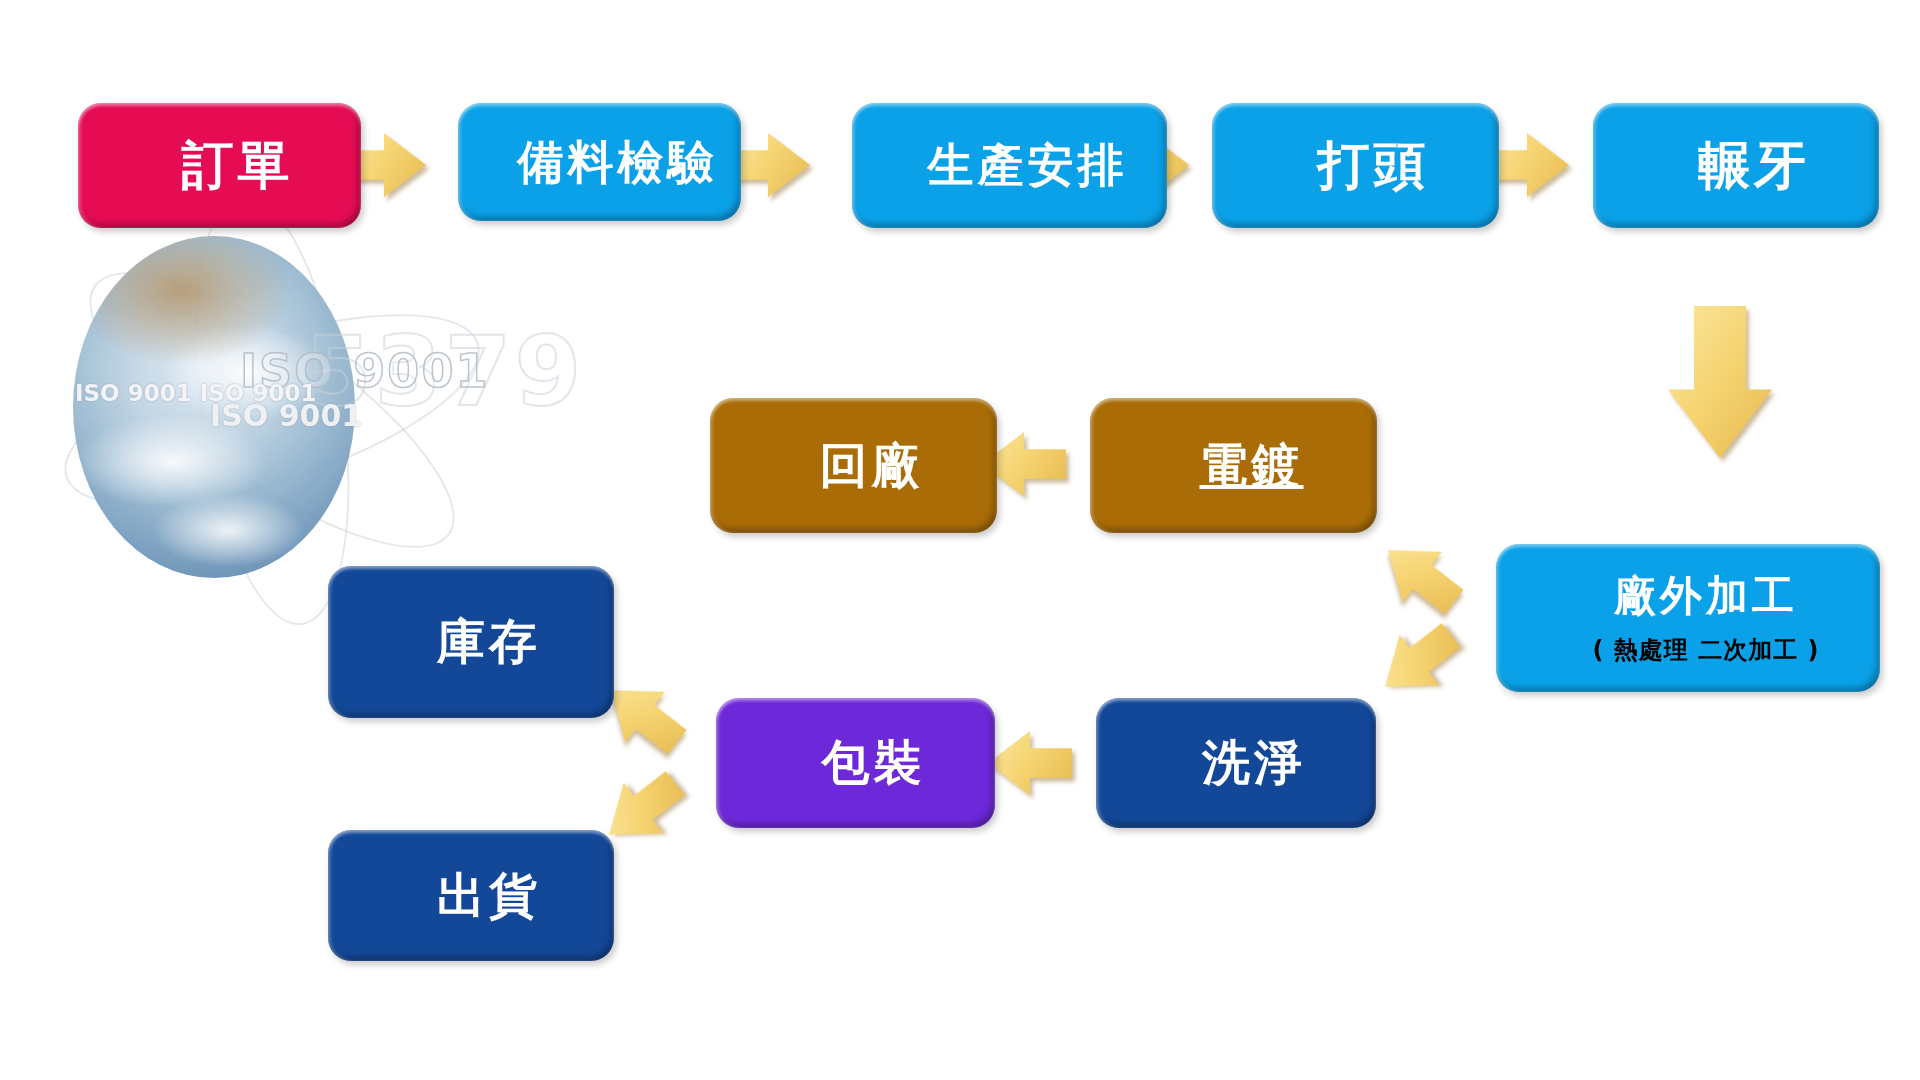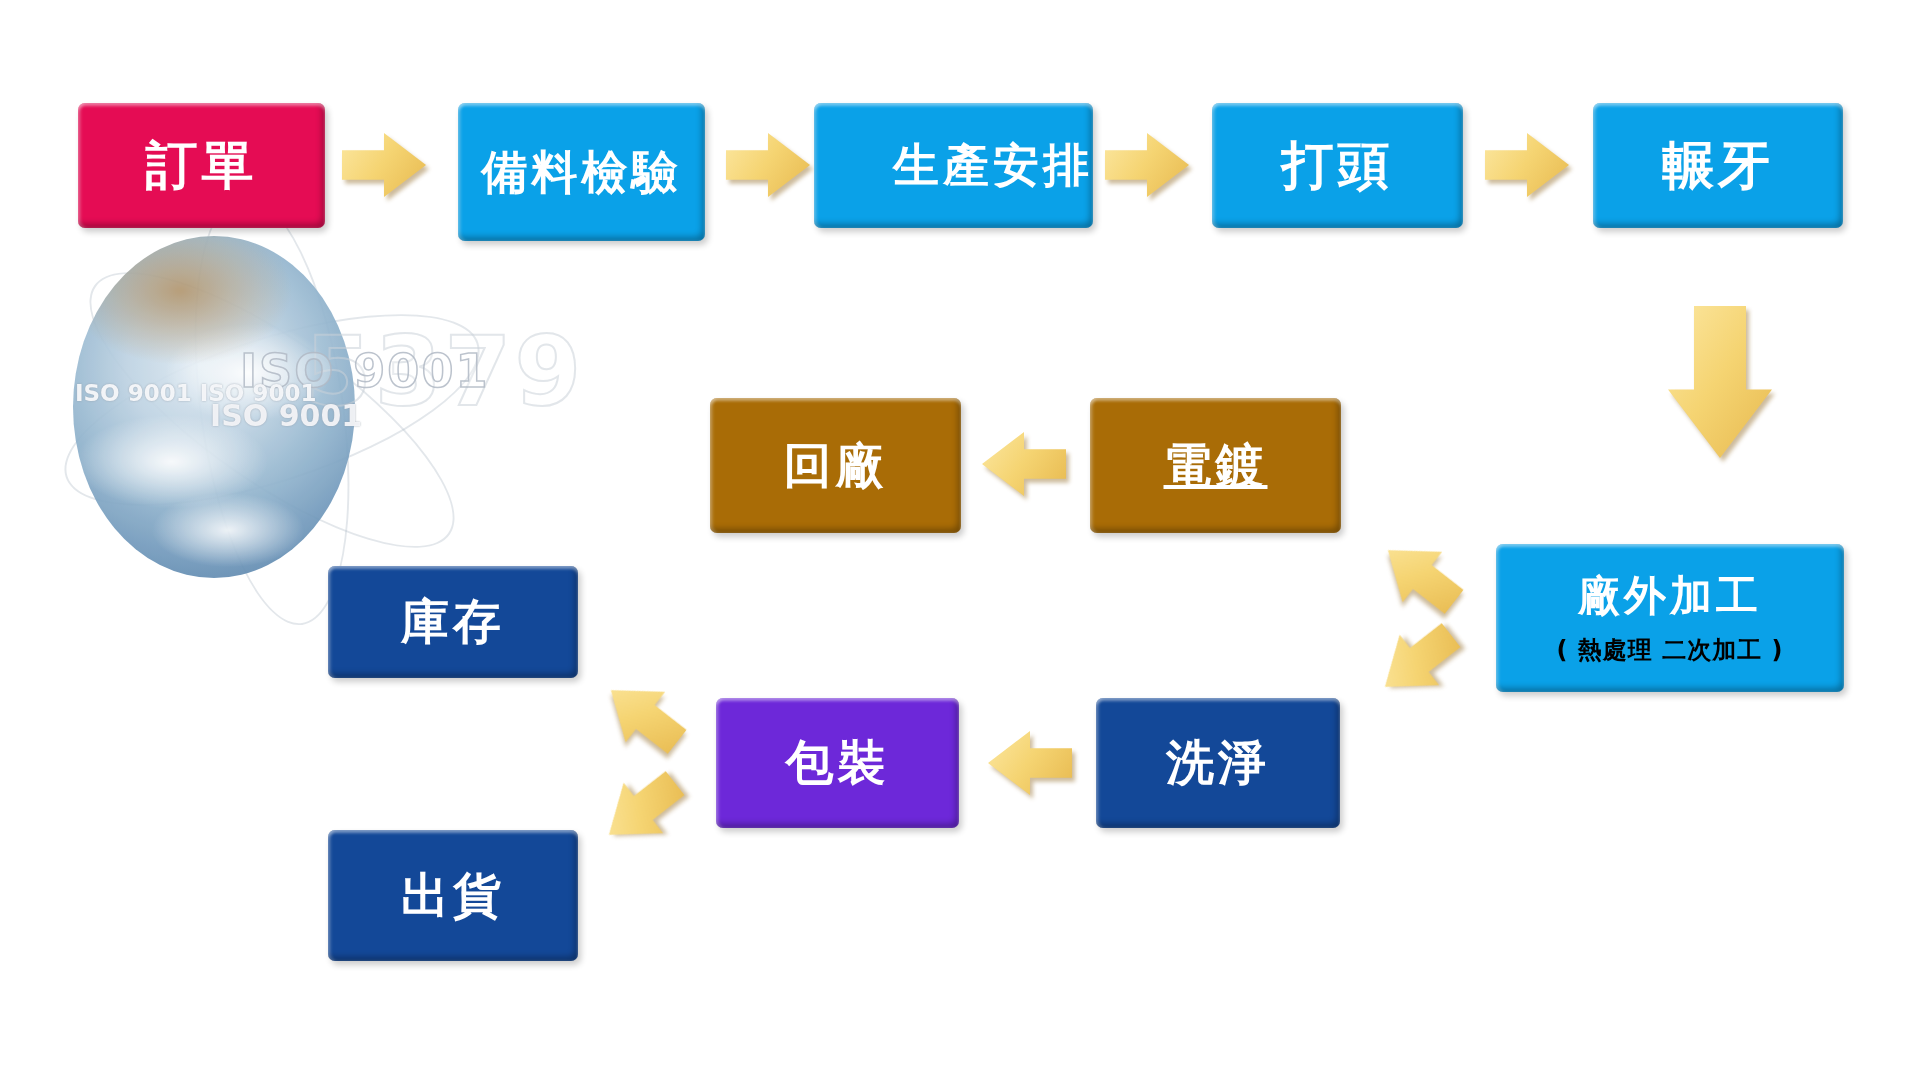--- a/index.html
+++ b/index.html
@@ -4,41 +4,42 @@
 <style>
   html,body{margin:0;padding:0;background:#ffffff;}
   #stage{
     position:relative;width:1920px;height:1080px;overflow:hidden;background:#ffffff;
     font-family:"DejaVu Sans","Liberation Sans",sans-serif;
   }
 
   
   .node{
     position:absolute;display:flex;flex-direction:column;align-items:center;justify-content:center;
-    border-radius:7px;color:#fff;font-weight:bold;text-align:center;line-height:1.15;
+    border-radius:23px;color:#fff;font-weight:bold;text-align:center;line-height:1.15;
     box-shadow:inset 0 3px 3px rgba(255,255,255,0.40),
                inset 3px 0 3px rgba(255,255,255,0.22),
                inset -3px -4px 6px rgba(0,0,0,0.30),
                3px 4px 6px rgba(0,0,0,0.20);
+    padding-left:36px;
   }
   .node .lbl{letter-spacing:4px;}
   .fs52{font-size:52px;} .fs48{font-size:48px;} .fs46{font-size:46px;} .fs42{font-size:42px;}
   .node .sub{font-size:24px;color:#000;font-weight:bold;letter-spacing:1px;margin-top:17px;}
 
   .n-order{left:78px;top:103px;width:247px;height:125px;}
-  .n-material{left:458px;top:103px;width:247px;height:138px;}
-  .n-production{left:814px;top:103px;width:279px;height:125px;align-items:flex-end;}
+  .n-material{left:458px;top:103px;width:247px;height:118px;}
+  .n-production{left:852px;top:103px;width:279px;height:125px;}
   .n-heading{left:1212px;top:103px;width:251px;height:125px;}
   .n-thread{left:1593px;top:103px;width:250px;height:125px;}
   .n-outsourced{left:1496px;top:544px;width:348px;height:148px;}
   .n-electro{left:1090px;top:398px;width:251px;height:135px;text-decoration:underline;}
   .n-return{left:710px;top:398px;width:251px;height:135px;}
   .n-washing{left:1096px;top:698px;width:244px;height:130px;}
   .n-packaging{left:716px;top:698px;width:243px;height:130px;}
-  .n-inventory{left:328px;top:566px;width:250px;height:112px;}
+  .n-inventory{left:328px;top:566px;width:250px;height:152px;}
   .n-shipping{left:328px;top:830px;width:250px;height:131px;}
 
   
   .arrow-wrap{position:absolute;filter:drop-shadow(3px 4px 2px rgba(145,105,35,0.45));z-index:2;}
   .arrow{width:100%;height:100%;background:linear-gradient(125deg,#FBE59C 5%,#F5D472 48%,#E7B94F 100%);}
   .arrow-right{clip-path:polygon(0 27%,50% 27%,50% 0,100% 50%,50% 100%,50% 73%,0 73%);}
   .arrow-left{clip-path:polygon(100% 27%,50% 27%,50% 0,0 50%,50% 100%,50% 73%,100% 73%);}
   .arrow-down{clip-path:polygon(25% 0,75% 0,75% 55%,100% 55%,50% 100%,0 55%,25% 55%);}
   .arrow-diag{clip-path:polygon(0 50%,52% 0,52% 26%,100% 26%,100% 74%,52% 74%,52% 100%);}
 

